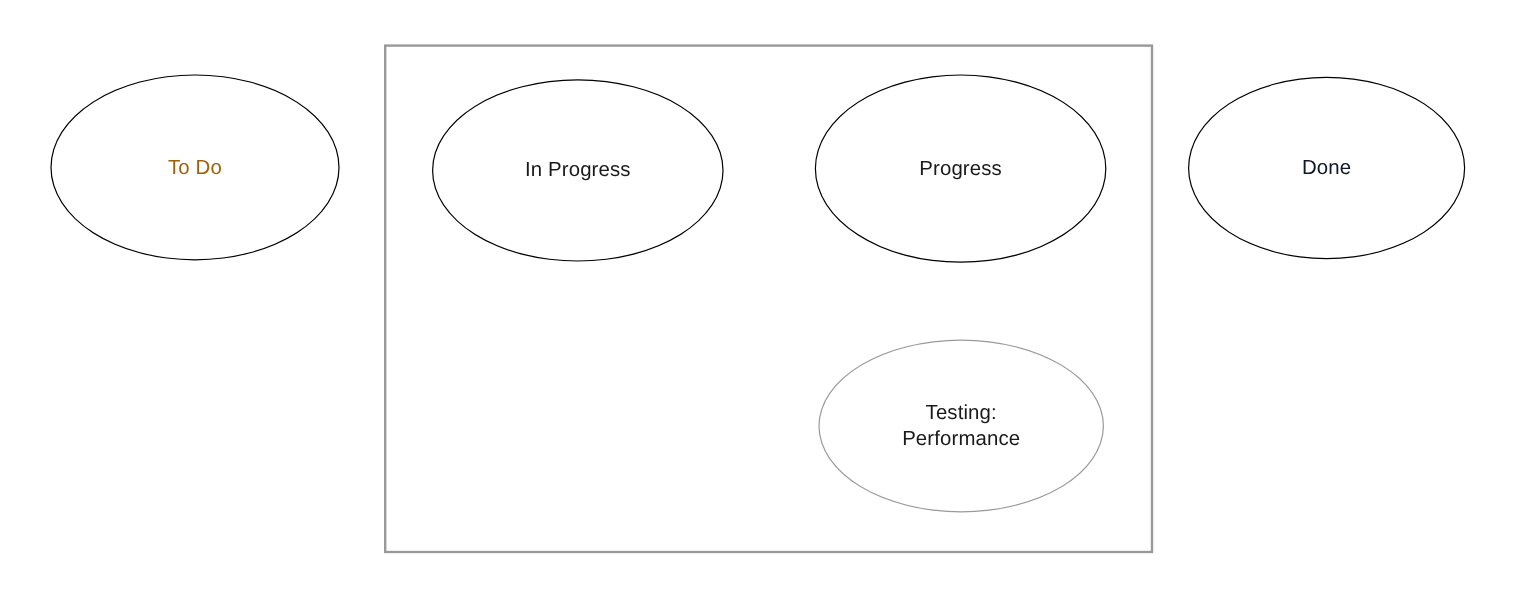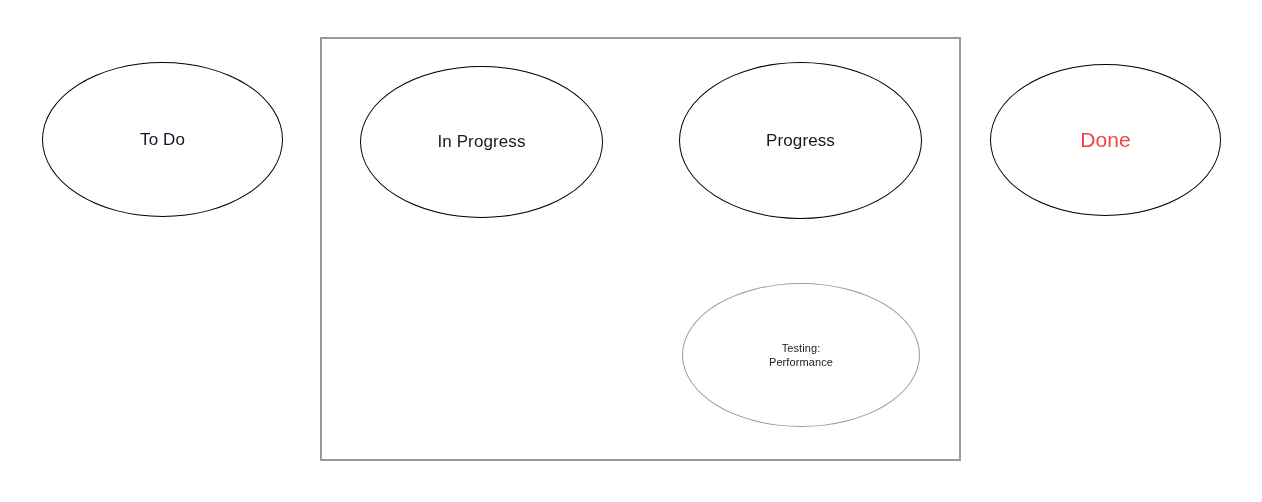--- a/index.html
+++ b/index.html
@@ -48,33 +48,33 @@
   }
 </style>
 </head>
 <body>
 
 <div id="canvas">
 
   <div class="group-box" style="left:320px; top:37px; width:641px; height:424px; border:2px solid #999999;"></div>
 
   <div class="node black" style="left:42px; top:62px; width:241px; height:155px;">
-    <span class="node-label" style="font-size:17px; color:#0f172a;">To Do</span>
+    <span class="node-label" style="font-size:17px; color:#a16207;">To Do</span>
   </div>
 
   <div class="node black" style="left:360px; top:66px; width:243px; height:152px;">
     <span class="node-label" style="font-size:17px; color:#1a1a1a;">In Progress</span>
   </div>
 
   <div class="node black" style="left:679px; top:62px; width:243px; height:157px;">
     <span class="node-label" style="font-size:17px; color:#1a1a1a;">Progress</span>
   </div>
 
   <div class="node black" style="left:990px; top:64px; width:231px; height:152px;">
-    <span class="node-label" style="font-size:21px; color:#ef4444;">Done</span>
+    <span class="node-label" style="font-size:17px; color:#0f172a;">Done</span>
   </div>
 
   <div class="node grey" style="left:682px; top:283px; width:238px; height:144px;">
-    <span class="node-label" style="font-size:11px; color:#1a1a1a;">Testing:
+    <span class="node-label" style="font-size:17px; color:#1a1a1a;">Testing:
 Performance</span>
   </div>
 
 </div>
 
 </body></html>

